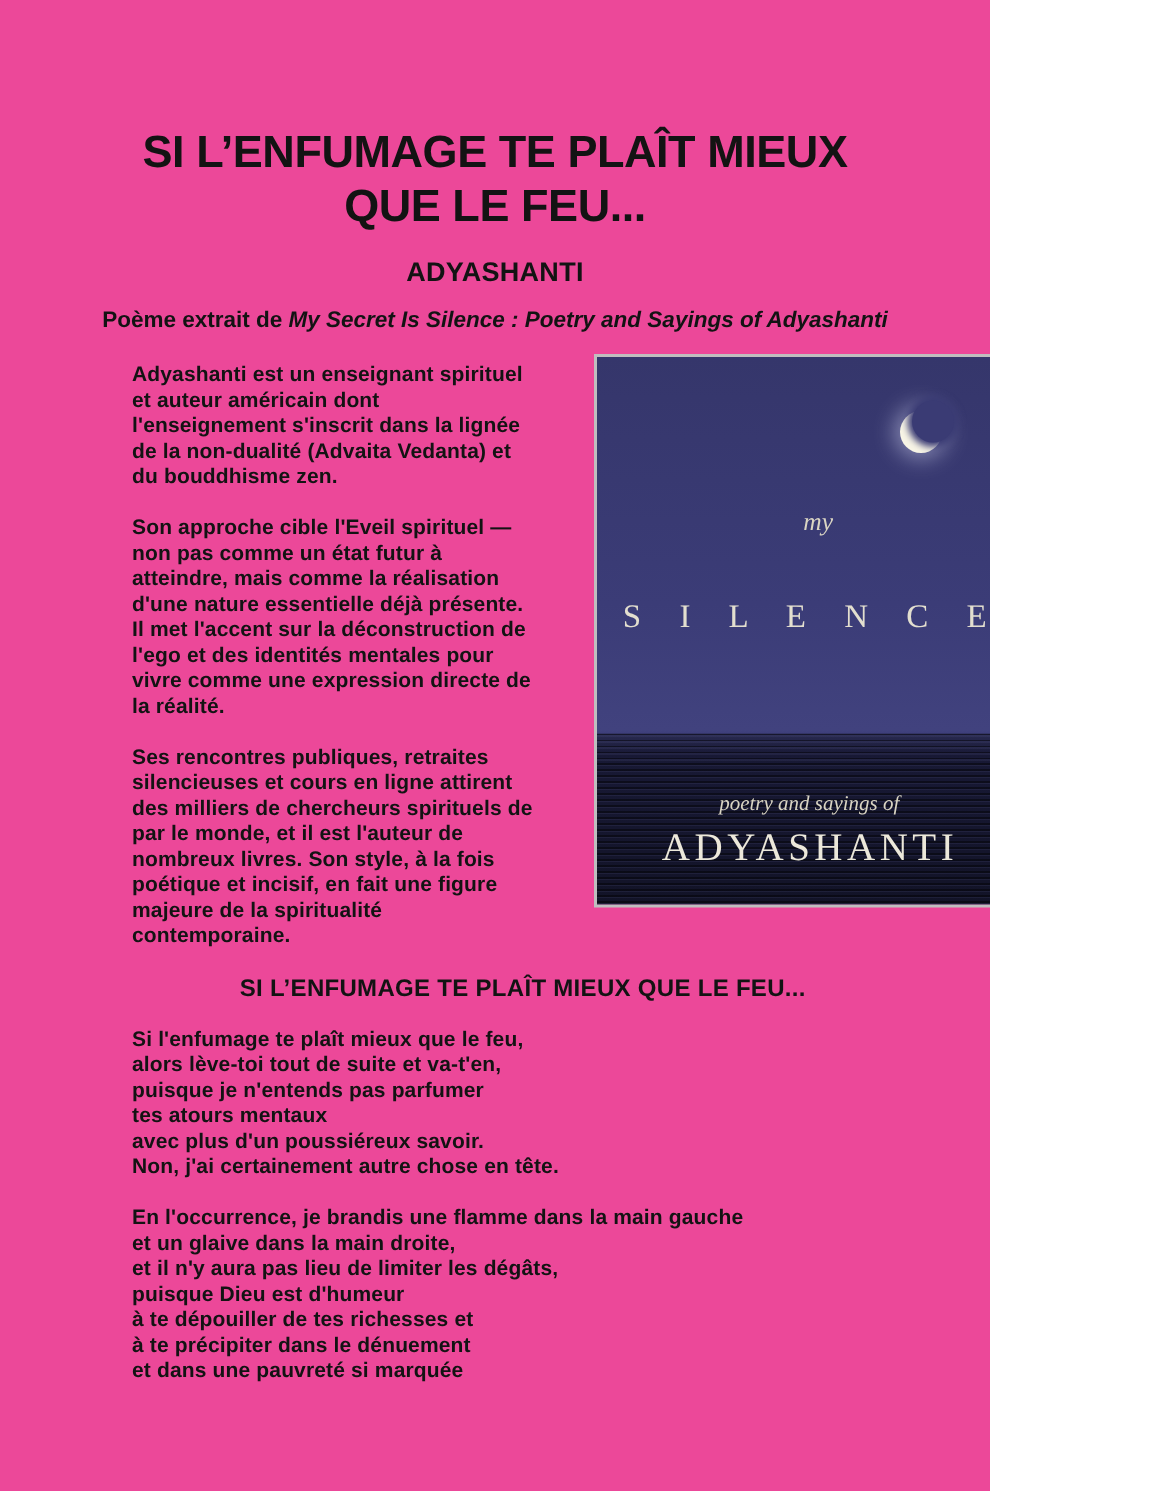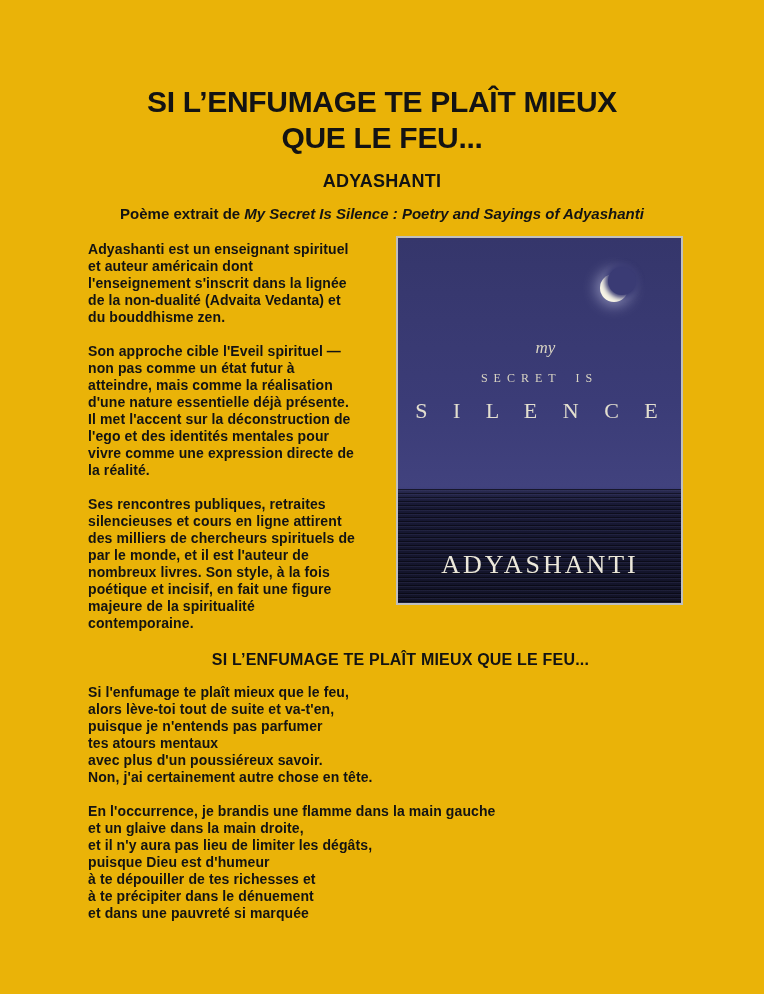--- a/index.html
+++ b/index.html
@@ -1,20 +1,20 @@
 <!DOCTYPE html>
 <html><head>
 <meta charset="utf-8">
 <style>
   * { margin:0; padding:0; box-sizing:border-box; }
   html,body { background:#ffffff; }
   .page {
     position:relative;
-    width:764px; height:994px;
-    background:#eab308;
+    width:660px; height:994px;
+    background:#ec4899;
     color:#131313;
     font-family:"Liberation Sans","DejaVu Sans",sans-serif;
     font-weight:700;
     overflow:hidden;
   }
   header { padding-top:84px; }
   .doc-title {
     text-align:center;
     font-size:30px;
     line-height:36px;
@@ -183,23 +183,23 @@
 par le monde, et il est l'auteur de
 nombreux livres. Son style, à la fois
 poétique et incisif, en fait une figure
 majeure de la spiritualité
 contemporaine.</p>
     </div>
 
     <div class="book-cover">
       <div class="moon"></div>
       <div class="cover-word-my">my</div>
-      <div class="cover-secret-is">SECRET IS</div>
       <div class="cover-silence">S I L E N C E</div>
       <div class="cover-sea"></div>
+      <div class="cover-tagline">poetry and sayings of</div>
       <div class="cover-author">ADYASHANTI</div>
     </div>
 
   </section>
 
   <h3 class="poem-heading">SI L’ENFUMAGE TE PLAÎT MIEUX QUE LE FEU...</h3>
 
   <div class="poem">
     <div class="stanza">Si l'enfumage te plaît mieux que le feu,
 alors lève-toi tout de suite et va-t'en,

